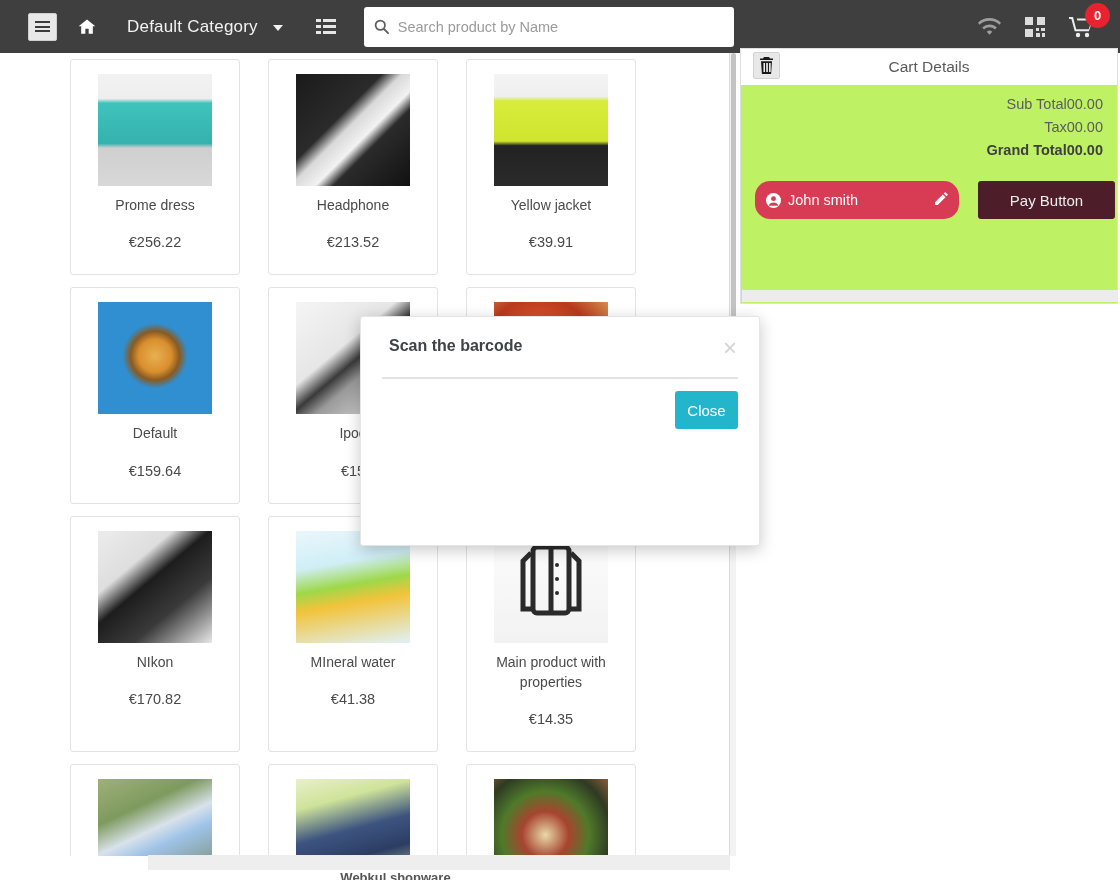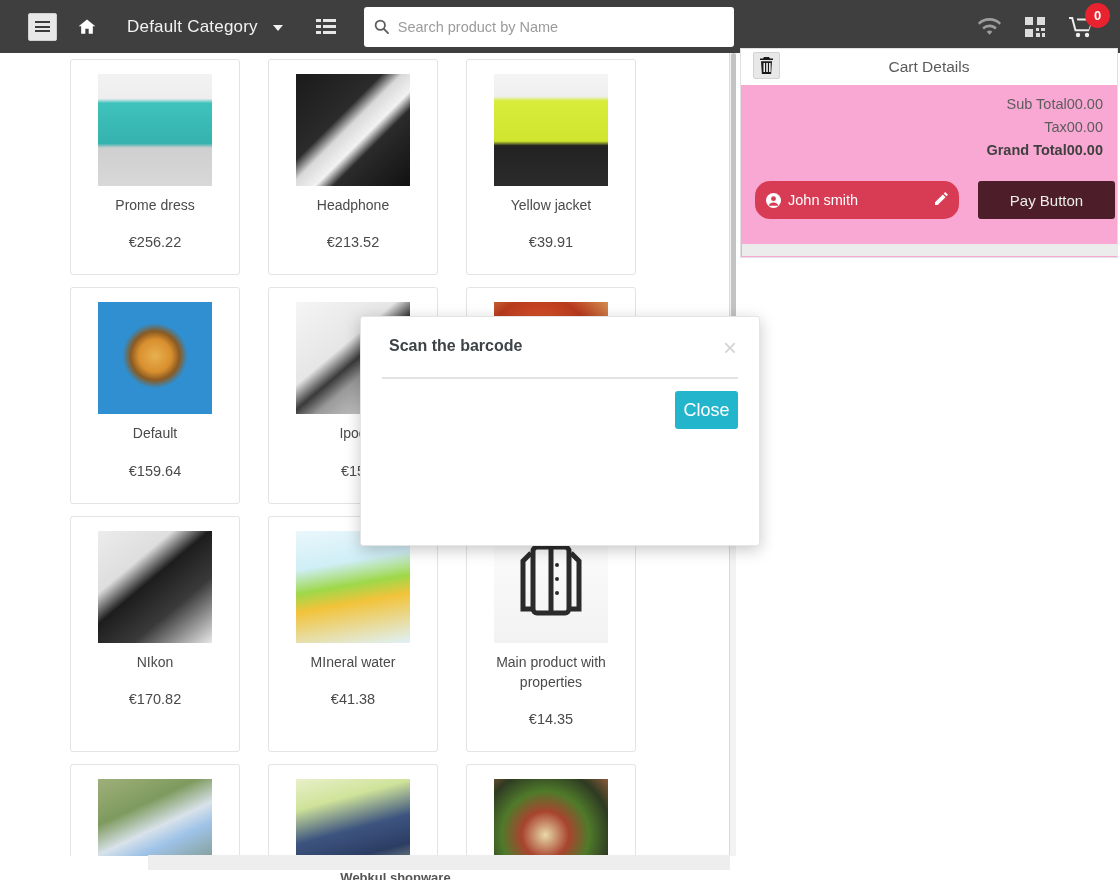--- a/index.html
+++ b/index.html
@@ -82,22 +82,22 @@
     position:absolute; left:148px; top:855px; width:582px; height:15px;
     background:#eeeeee;
   }
   .footer-brand {
     position:absolute; left:0; top:870px; width:729px;
     text-align:center; font-size:13px; font-weight:bold; color:#555; padding-left:62px;
   }
 
   
   .cart-panel {
-    position:absolute; left:740px; top:48px; width:378px; height:210px;
-    background:#f9a8d4; border:1px solid #e0e0e0;
+    position:absolute; left:740px; top:48px; width:378px; height:256px;
+    background:#bef264; border:1px solid #e0e0e0;
   }
   .cart-head { position:relative; height:36px; background:#fff; }
   .trash-box {
     position:absolute; left:12px; top:3px; width:27px; height:27px;
     background:#e8e8e8; border:1px solid #d2d2d2; border-radius:2px;
     display:flex; align-items:center; justify-content:center; cursor:pointer;
   }
   .cart-title {
     position:absolute; left:0; top:0; width:100%; line-height:36px;
     text-align:center; font-size:15.5px; color:#5a5a5a;
@@ -140,21 +140,21 @@
   .modal-body { padding:17px 21px; }
   .modal-input {
     width:100%; height:39px; border:1px solid #dddddd; border-radius:3px;
     padding:0 13px; font-size:15px; color:#333; outline:0;
     font-family:"Liberation Sans", sans-serif;
   }
   .modal-input::placeholder { color:#b3b3b3; }
   .modal-foot { padding:12px 21px 0 21px; display:flex; justify-content:flex-end; }
   .btn-close {
     width:63px; height:38px; background:#23b5cc; color:#fff; border:0; border-radius:3px;
-    font-size:18px; cursor:pointer; font-family:"Liberation Sans", sans-serif;
+    font-size:15px; cursor:pointer; font-family:"Liberation Sans", sans-serif;
   }
 </style>
 </head>
 <body>
 
 <div id="app">
 
   <div class="topbar">
     <div class="tb-hamburger">
       <div class="bars">

